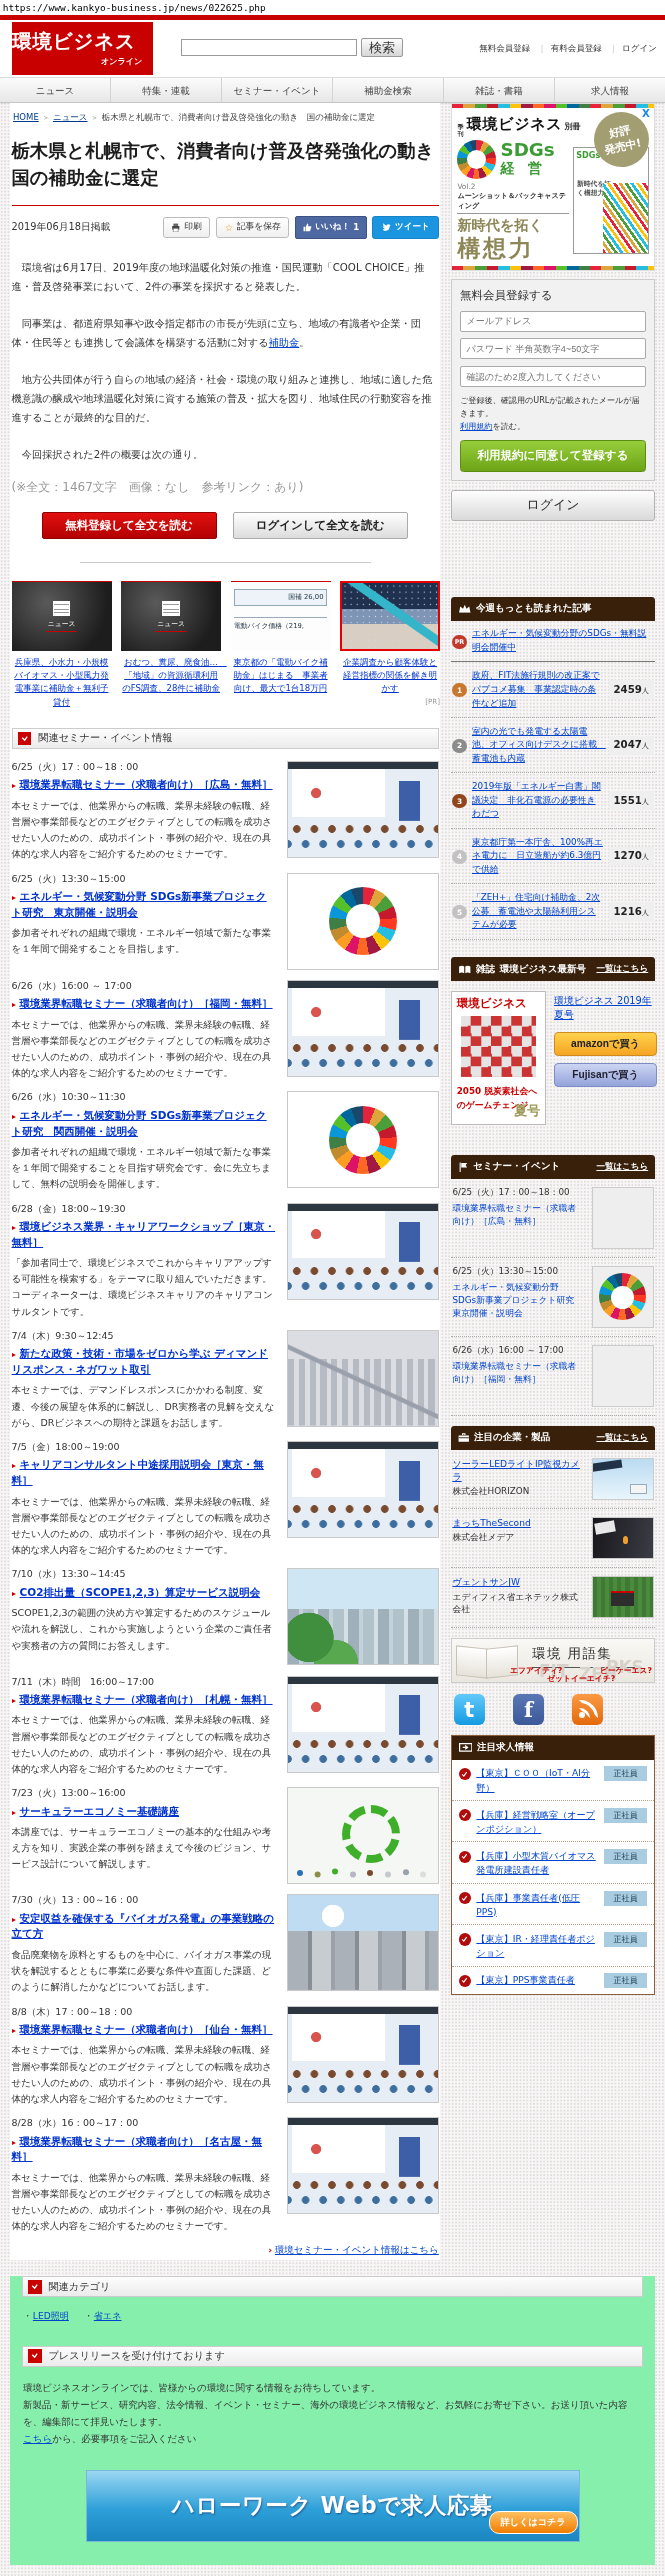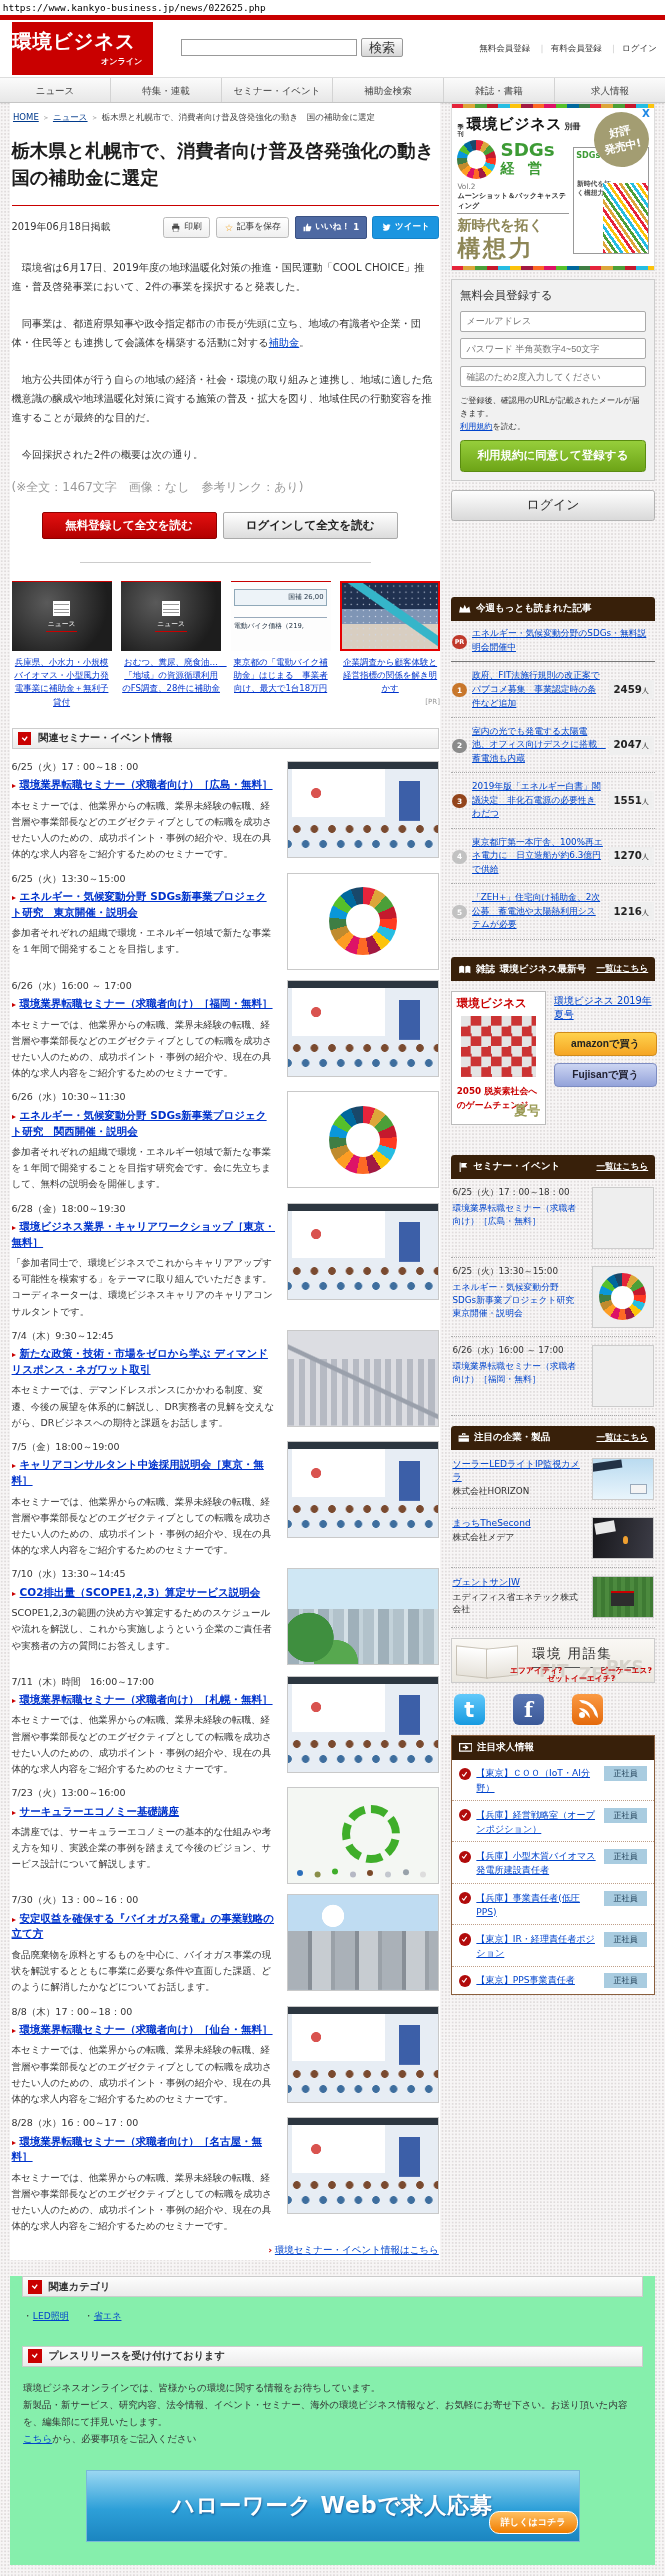--- a/index.html
+++ b/index.html
@@ -35,42 +35,42 @@
 .red-rule{border:0;border-top:1.4px solid #c90000;margin:0 0 10.8px}
 .meta-row{display:flex;align-items:center;margin-bottom:20.3px}
 .pub-date{font-size:9.8px;color:#333;flex:1}
 .btn-chip{display:inline-flex;align-items:center;gap:3.4px;background:linear-gradient(#fff,#efefef);border:0.7px solid #bbb;border-radius:2.7px;padding:3.4px 7.4px;font-size:8.8px;color:#333;margin-right:6.1px;text-decoration:none}
 .btn-chip .star{color:#f5a623;font-size:9.5px}
 .btn-like{display:inline-flex;align-items:center;gap:3.4px;background:#4e69a2;border:0.7px solid #3b5283;border-radius:2px;padding:4.1px 6.8px;font-size:8.5px;color:#fff;margin-right:5.4px;text-decoration:none;font-weight:bold}
 .btn-tweet{display:inline-flex;align-items:center;gap:3.4px;background:#1b95e0;border:0.7px solid #1583c8;border-radius:2.7px;padding:4.1px 8.1px;font-size:8.5px;color:#fff;text-decoration:none;font-weight:bold}
 .article-body p{font-size:10.2px;line-height:1.85;margin:0 0 18.3px;color:#333}
 a.inline-link{color:#0044cc;text-decoration:underline}
 .fulltext-note{text-align:left;font-size:12px;color:#999;margin:-4.1px 4.1px 16.2px 0}
-.cta-row{display:flex;gap:6px;padding-left:30px;margin-bottom:23px}
+.cta-row{display:flex;gap:16px;padding-left:30px;margin-bottom:23px}
 .cta-red{width:175px;height:27px;background:linear-gradient(#e21010,#b30000);color:#fff;font-size:11.5px;font-weight:bold;border:0.7px solid #8f0000;border-radius:2px}
 .cta-gray{width:175px;height:27px;background:linear-gradient(#fff,#dcdcdc);color:#222;font-size:11.5px;font-weight:bold;border:0.7px solid #aaa;border-radius:2px}
 .divider{border:0;border-top:0.7px solid #ccc;width:291px;margin:0 auto 17.6px}
 
 .cards{display:flex;gap:9.5px;margin-bottom:19px}
 .card{width:100px}
 .card-thumb{display:block;width:100px;height:70px;position:relative;overflow:hidden;border-top:1.4px solid #c90000}
 .card.pr .card-thumb{border:2px solid #e60000;height:70px}
 .card-title{display:block;margin-top:5.4px;font-size:8.5px;line-height:1.55;color:#0033cc;text-decoration:underline;text-align:center}
 .pr-tag{display:block;text-align:right;font-size:7.1px;color:#999;margin-top:1.4px}
 .card-thumb[data-thumb="news"]{background:radial-gradient(circle at 35% 30%,#5a5a5a 0,#1d1d1d 75%);display:flex;flex-direction:column;align-items:center;justify-content:center;gap:3.4px}
 .np-icon{width:17.6px;height:15px;border:1.4px solid #fff;background:repeating-linear-gradient(#fff 0 2px,#999 2px 2.7px)}
 .np-cap{color:#fff;font-size:6.8px;border-bottom:1.4px solid #c90000;padding:0 2px 1.4px}
 .card-thumb[data-thumb="table"]{background:#fdfdfd}
 .tb1{display:block;margin:6.8px 3.4px 2.7px;border:0.7px solid #8fa8b8;background:#edf3f8;font-size:6.8px;color:#234;padding:2.7px;text-align:right}
 .tb2{display:block;margin:10.8px 3.4px 0;font-size:6.8px;color:#234;border-top:0.7px solid #9ab;padding-top:3.4px}
 .card-thumb[data-thumb="photo"]{background-image:linear-gradient(35deg,transparent 52%,#35b5c9 53% 60%,transparent 61%),radial-gradient(circle,#cfd8e8 0.7px,transparent 0.9px),linear-gradient(#203150 0 40%,#7f95b5 40% 62%,#d8cec1 62% 100%);background-size:100% 100%,6.1px 6.1px,100% 100%}
 
 .sec-head{display:flex;align-items:center;background:linear-gradient(#fdfdfd,#ebebeb);border:0.7px solid #ccc;height:21px;padding:0 5.4px;margin:16.2px 0 12.2px}
 .sec-head .chk{width:13.5px;height:13.5px;background:#c90000;display:flex;align-items:center;justify-content:center;margin-right:6.8px;flex:none}
-.sec-head .t{font-size:10.2px;font-weight:bold;color:#333}
+.sec-head .t{font-size:10.2px;font-weight:normal;color:#333}
 
 .sem-item{display:flex;gap:10.8px;margin-bottom:10.2px}
 .sem-left{flex:1;min-width:0}
 .sem-date{font-size:9.5px;color:#333;margin-bottom:3.4px}
 .sem-title{font-size:10.5px;font-weight:bold;color:#0033cc;text-decoration:underline;line-height:1.5;display:block}
 .tri{display:inline-block;width:0;height:0;border:2.7px solid transparent;border-left:4.1px solid #c90000;margin-right:2px}
 .sem-desc{font-size:9.5px;line-height:1.7;color:#333;margin-top:4.7px}
 .thumb{display:block;width:152px;height:97px;border:0.7px solid #c9c9c9;flex:none;position:relative;overflow:hidden;background:#eee}
 .more-link{text-align:right;font-size:9.5px;margin:6.8px 0 2.7px}
 .more-link .ar{color:#c90000;font-weight:bold;margin-right:2.7px}

